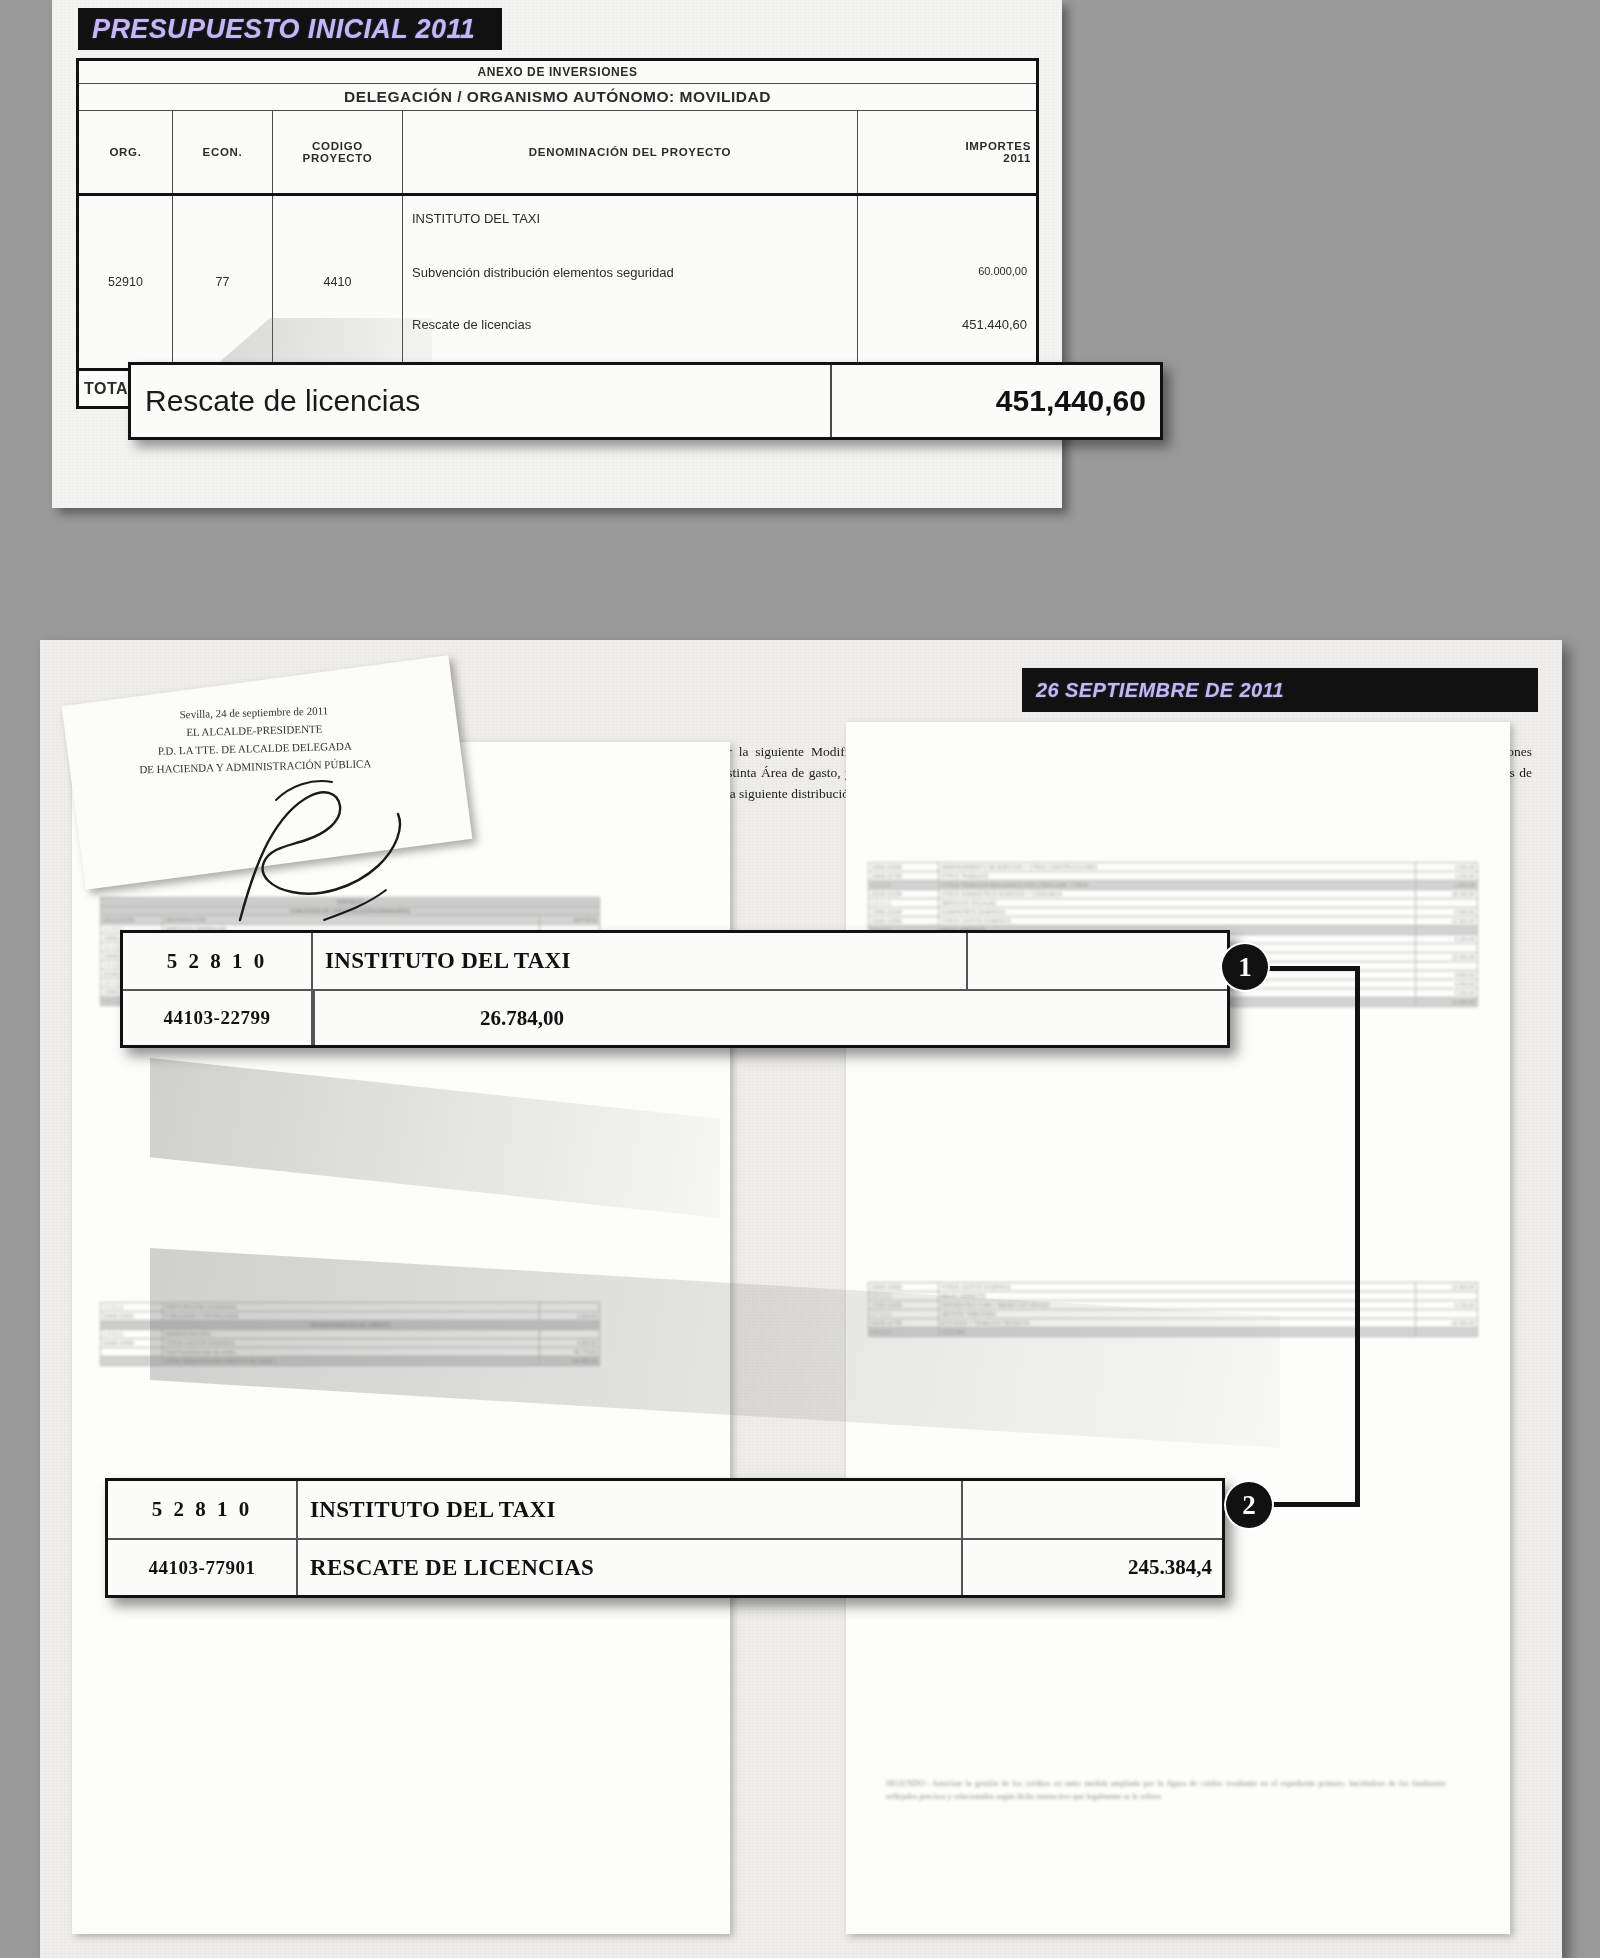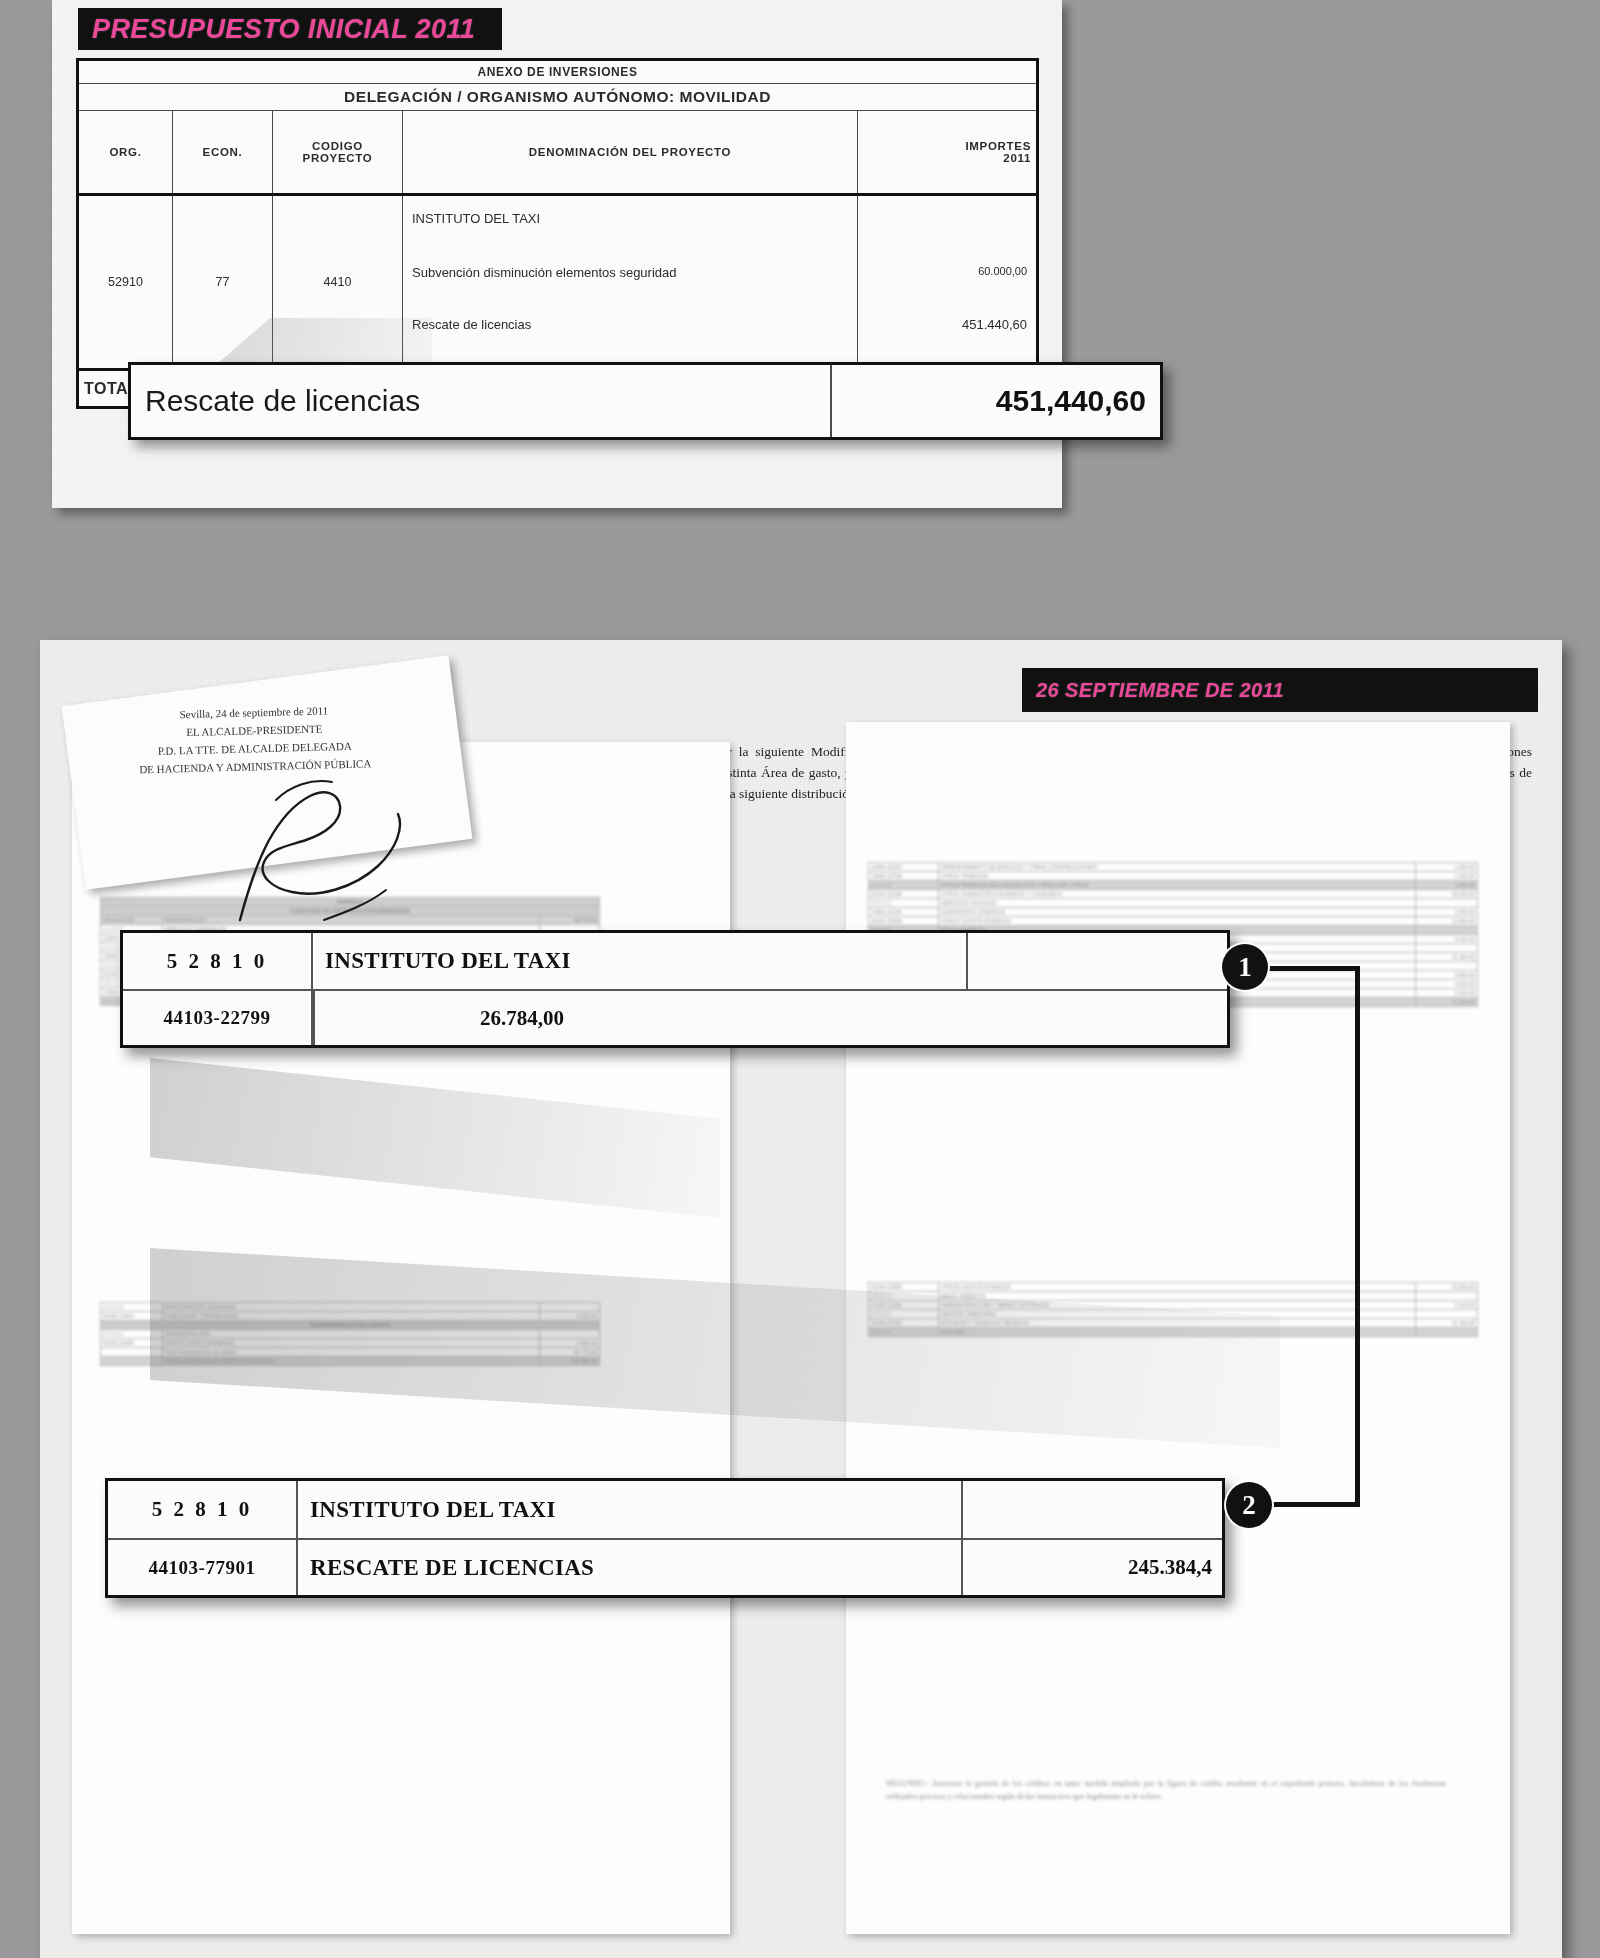--- a/index.html
+++ b/index.html
@@ -30,21 +30,21 @@
       repeating-linear-gradient(0deg, rgba(0,0,0,.012) 0 1px, transparent 1px 3px),
       repeating-linear-gradient(90deg, rgba(0,0,0,.010) 0 1px, transparent 1px 4px);
     mix-blend-mode: multiply;
   }
   .veryblurry { filter: blur(1.4px) contrast(.80); opacity:.62; }
 
   
   .banner {
     position:absolute;
     background:#111;
-    color:#ec4899;
+    color:#c4b5fd;
     font-weight:bold;
     font-style: italic;
     letter-spacing:.4px;
     display:flex; align-items:center;
     padding: 0 14px;
     text-shadow: 0 0 2px rgba(255,255,255,.25);
   }
 
   
   #sec1 {
@@ -266,21 +266,21 @@
         <div>2011</div>
       </td>
     </tr>
     <tr class="body">
       <td class="c" style="vertical-align:middle">52910</td>
       <td class="c" style="vertical-align:middle">77</td>
       <td class="c" style="vertical-align:middle">4410</td>
       <td>
         <div class="projlines">
           <div class="l1">INSTITUTO DEL TAXI</div>
-          <div class="l2">Subvención disminución elementos seguridad</div>
+          <div class="l2">Subvención distribución elementos seguridad</div>
           <div class="l3">Rescate de licencias</div>
         </div>
       </td>
       <td>
         <div class="amtlines">
           <div class="a2">60.000,00</div>
           <div class="a3">451.440,60</div>
         </div>
       </td>
     </tr>

